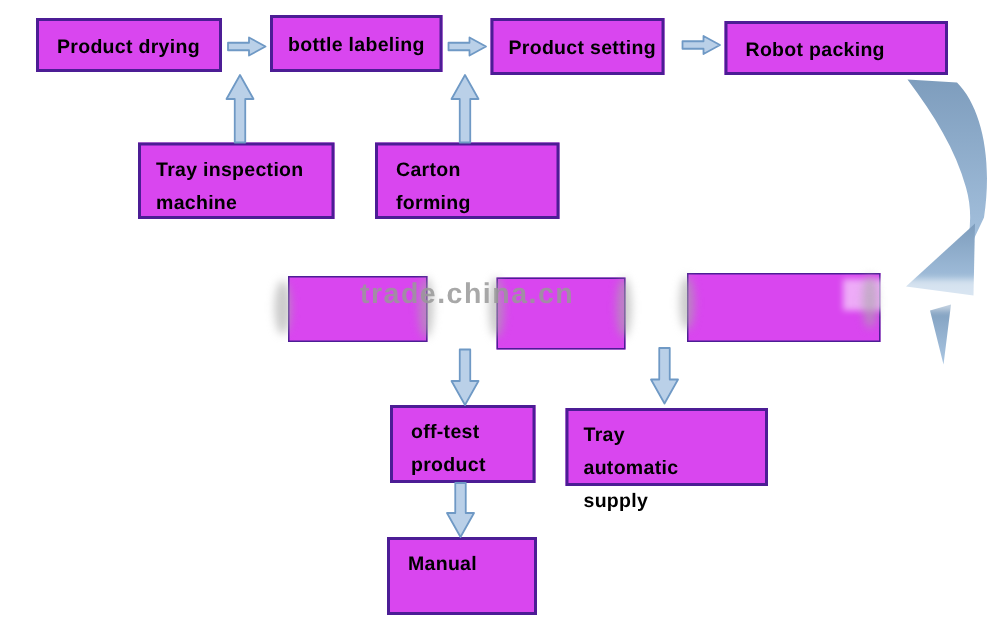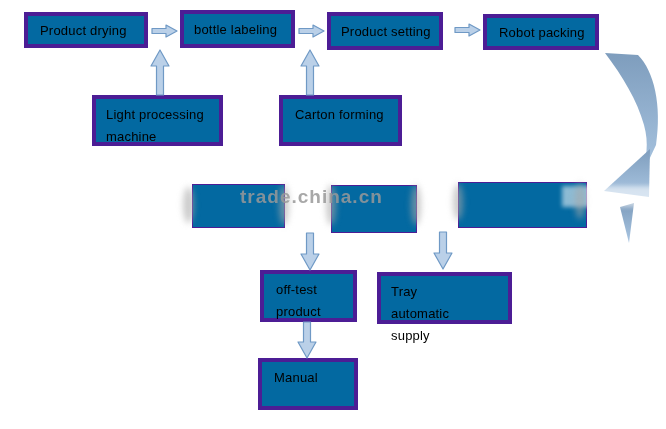--- a/index.html
+++ b/index.html
@@ -2,22 +2,22 @@
 <html style="--arrow-fill: #bad0e8; --arrow-stroke: #6f99c5; --curve-dark: #7e9dbd; --curve-light: #aac6e2; --watermark-gray: #999999;"><head>
 <meta charset="utf-8">
 <style>
   html,body{margin:0;padding:0;}
   body{
     width:666px;height:429px;background:#ffffff;position:relative;
     font-family:"Liberation Sans", sans-serif;overflow:hidden;
   }
   .stage{position:absolute;left:0;top:0;width:666px;height:429px;}
   .fbox{
-    position:absolute;box-sizing:border-box;border:4px solid #4c1d95;
-    background:#0369a1;color:#000;font-weight:normal;font-size:13px;
+    position:absolute;box-sizing:border-box;border:2px solid #4c1d95;
+    background:#d946ef;color:#000;font-weight:bold;font-size:13px;
     letter-spacing:.2px;z-index:2;
   }
   .fbox.thin{border-width:1px;z-index:1;}
   .vcenter{display:flex;align-items:center;}
   .arrow{position:absolute;z-index:3;}
   .arrow svg{display:block;}
   .watermark{
     position:absolute;z-index:6;color:var(--watermark-gray,#999);
     font-size:19px;font-weight:bold;letter-spacing:1px;opacity:.85;
     white-space:nowrap;
@@ -43,30 +43,30 @@
   </div>
 
   <div class="fbox vcenter" style="left:327px;top:12px;width:116px;height:38px;padding-left:10px;">
     <span>Product setting</span>
   </div>
 
   <div class="fbox vcenter" style="left:180px;top:10px;width:115px;height:38px;padding-left:10px;">
     <span>bottle labeling</span>
   </div>
 
-  <div class="fbox vcenter" style="left:483px;top:14px;width:116px;height:36px;padding-left:12px;">
+  <div class="fbox vcenter" style="left:483px;top:14px;width:149px;height:36px;padding-left:12px;">
     <span>Robot packing</span>
   </div>
 
   <div class="fbox" style="left:92px;top:95px;width:131px;height:51px;padding:5px 10px;">
-    <div class="line">Light processing</div>
+    <div class="line">Tray inspection</div>
     <div class="line">machine</div>
   </div>
 
-  <div class="fbox" style="left:250px;top:95px;width:123px;height:51px;padding:5px 12px;margin-left:29px;">
+  <div class="fbox" style="left:250px;top:95px;width:123px;height:51px;padding:5px 12px;">
     <div class="line">Carton forming</div>
   </div>
 
   <div class="fbox thin" style="left:192px;top:184px;width:93px;height:44px;"></div>
   <div class="fbox thin" style="left:331px;top:185px;width:86px;height:48px;"></div>
   <div class="fbox thin" style="left:458px;top:182px;width:129px;height:46px;"></div>
 
   <div class="fbox" style="left:260px;top:270px;width:97px;height:52px;padding:5px 12px;">
     <div class="line">off-test</div>
     <div class="line">product</div>

